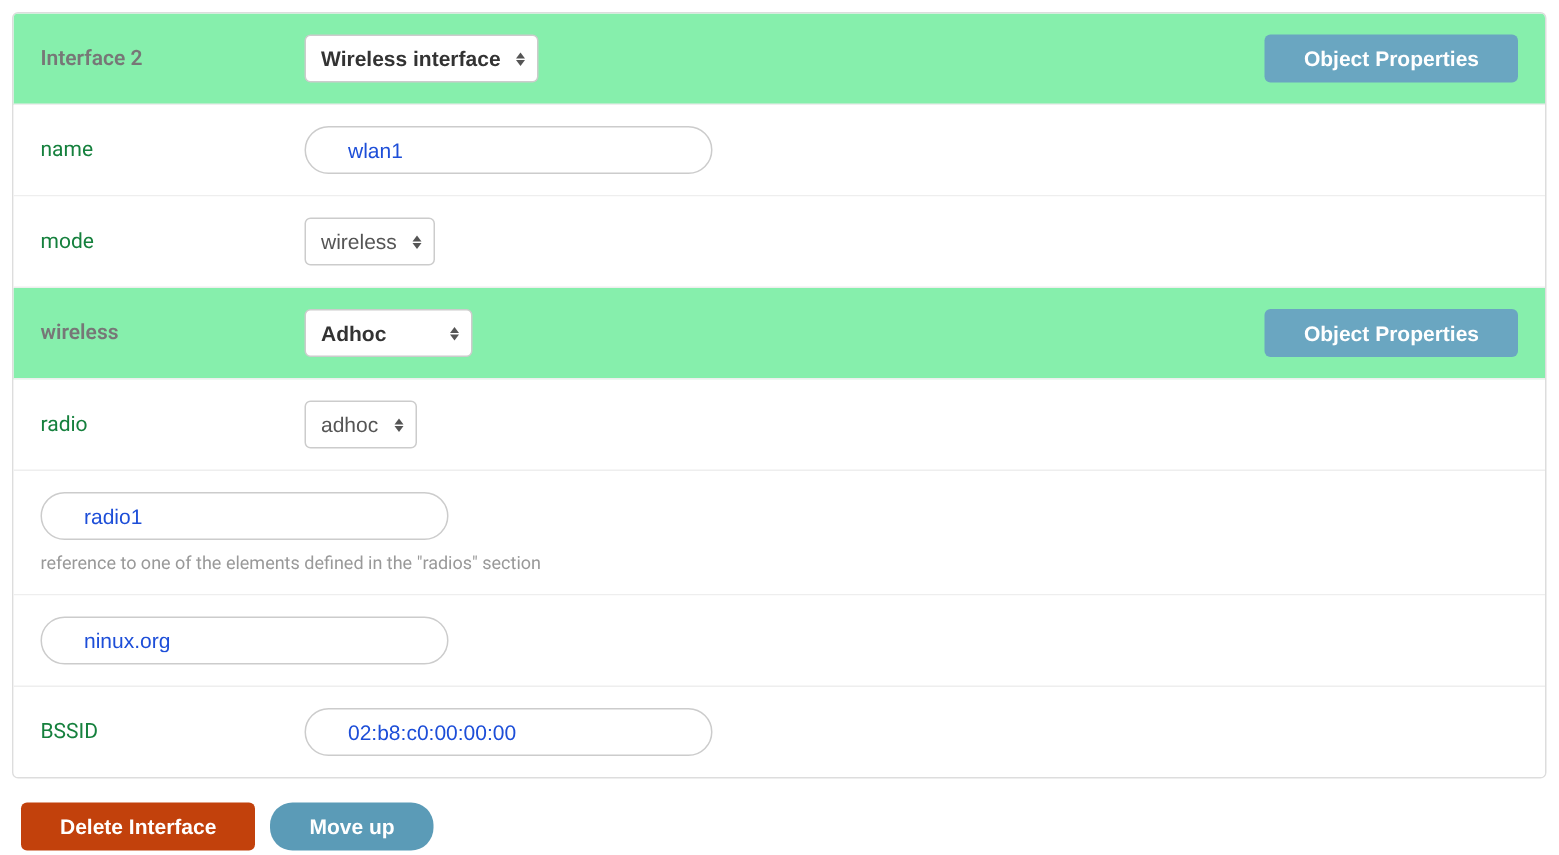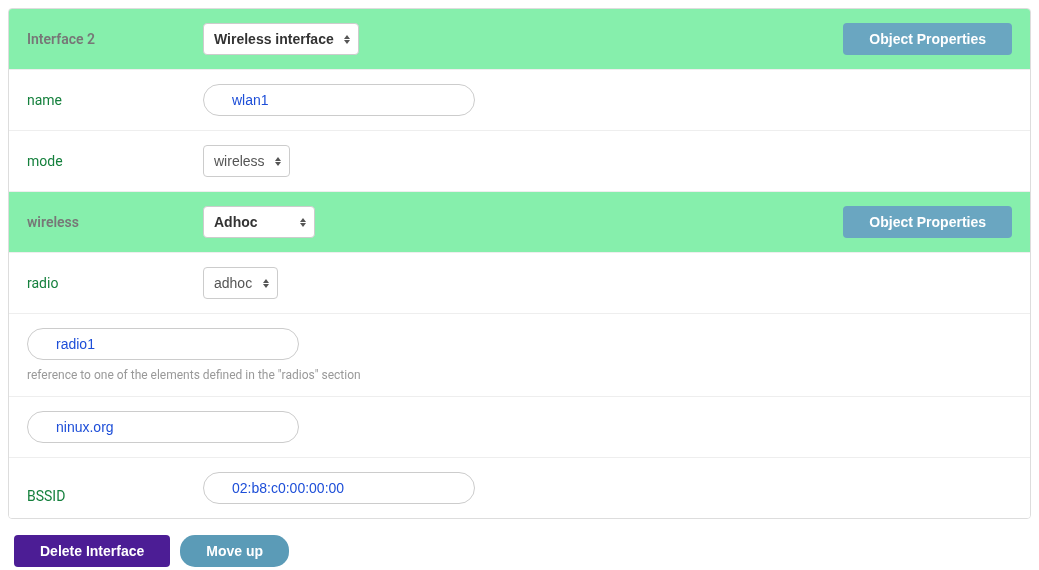--- a/index.html
+++ b/index.html
@@ -17,21 +17,21 @@
     overflow: hidden;
     margin: 6px;
   }
   .row {
     display: flex;
     align-items: center;
     padding: 14px 18px;
     border-bottom: 1px solid #eee;
     background: #fff;
   }
-  .row:last-child { border-bottom: none; align-items: flex-end; }
+  .row:last-child { border-bottom: none; }
   .row.header {
     background: #86efac;
   }
   .label-col {
     width: 176px;
     flex-shrink: 0;
     color: #15803d;
     font-size: 14px;
   }
   .header .label-col { color: #777; font-weight: 600; }
@@ -92,21 +92,21 @@
     padding: 8px 26px;
     border-radius: 4px;
     border: none;
     color: #fff;
     font-size: 14px;
     font-weight: 600;
     cursor: pointer;
   }
   .btn-info { background: #6aa6c1; }
   .btn-info-solid { background: #5b9bb7; border-radius: 15px; }
-  .btn-danger { background: #4c1d95; }
+  .btn-danger { background: #c2410c; }
   .help-text {
     color: #999;
     font-size: 12px;
     margin-top: 8px;
   }
   .footer-actions {
     padding: 10px 12px;
     display: flex;
     gap: 10px;
   }

